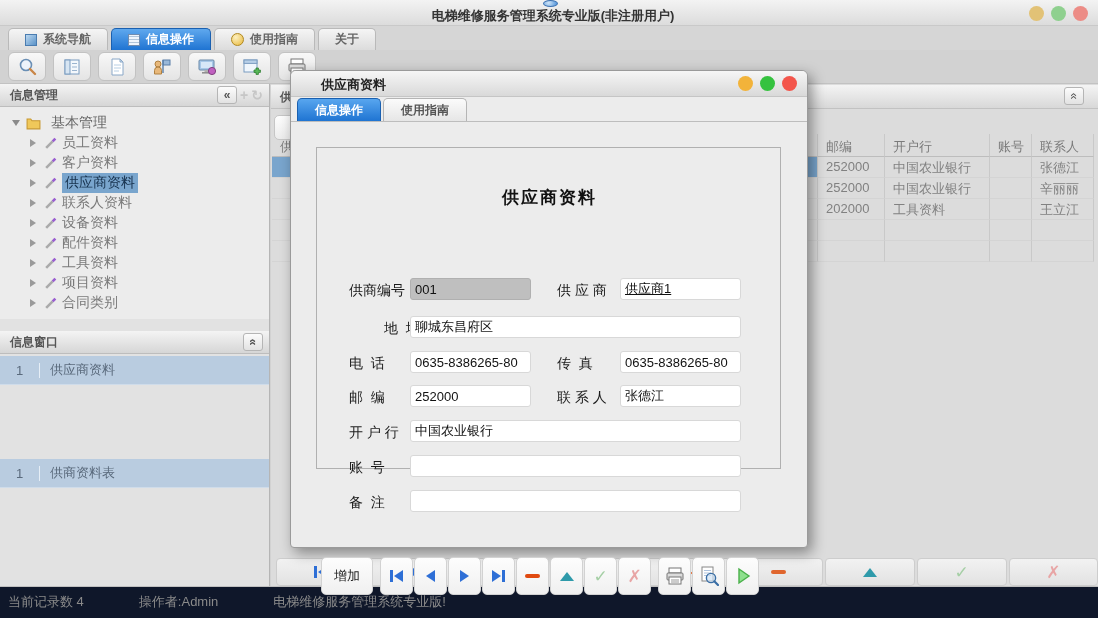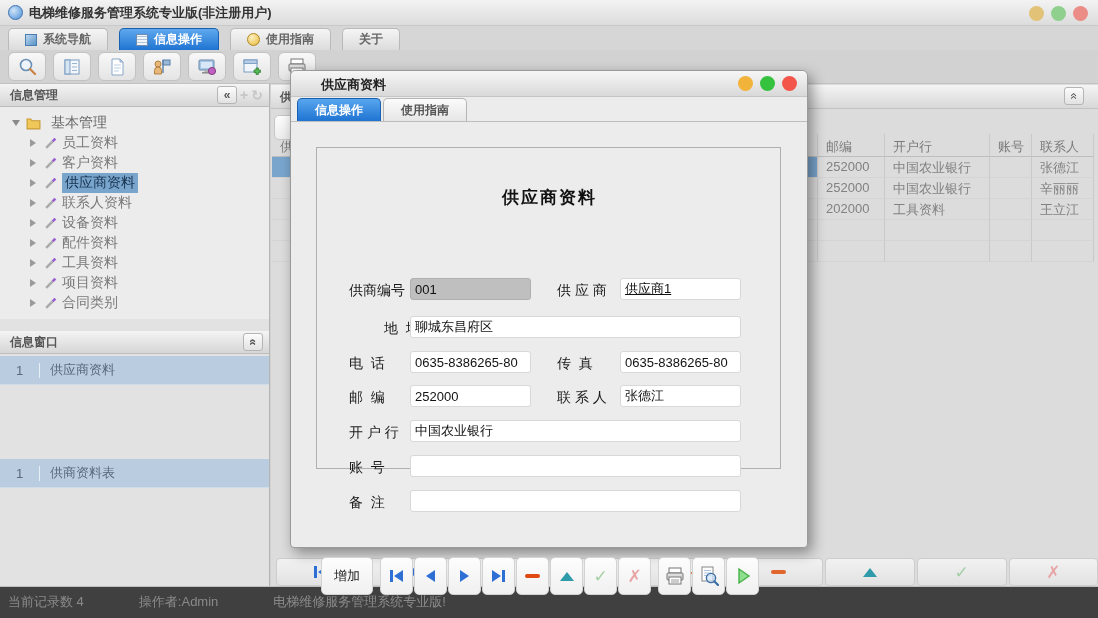--- a/index.html
+++ b/index.html
@@ -1,29 +1,29 @@
 <!DOCTYPE html>
 <html><head>
 <meta charset="utf-8">
 <style>
   * { margin:0; padding:0; box-sizing:border-box; }
   html,body { width:1098px; height:618px; overflow:hidden; }
   body { font-family:"Liberation Sans","DejaVu Sans",sans-serif; background:#d2d2d2; position:relative; font-size:13px; color:#555; }
   .abs { position:absolute; }
 
   
-  .titlebar { left:0; top:0; width:1098px; height:26px; background:linear-gradient(#f3f3f3,#dcdcdc); display:flex; align-items:center; padding-left:8px; border-bottom:1px solid #c9c9c9; }
+  .titlebar { left:0; top:0; width:1098px; height:26px; background:linear-gradient(#f3f3f3,#dcdcdc); display:flex; align-items:center; padding-left:8px; border-bottom:1px solid #c9c9c9;flex-direction:column; }
   .app-logo { width:15px; height:15px; border-radius:50%; background:radial-gradient(circle at 35% 35%, #cfe4f7, #4a90d9); border:1px solid #3a70b0; margin-right:6px; }
   .titlebar .title { font-weight:bold; font-size:13px; color:#333; }
   .lights { position:absolute; right:10px; top:6px; display:flex; gap:7px; }
   .light { width:15px; height:15px; border-radius:50%; }
   .l-y { background:#e2c276; } .l-g { background:#8fd08f; } .l-r { background:#ec8c86; }
 
   
-  .tabbar { left:0; top:26px; width:1098px; height:24px; background:#d6d6d6; display:flex; align-items:flex-end; padding-left:8px; gap:11px; }
+  .tabbar { left:0; top:26px; width:1098px; height:24px; background:#d6d6d6; display:flex; align-items:flex-end; padding-left:8px; gap:3px; }
   .mtab { height:22px; border:1px solid #b9b9b9; border-bottom:none; border-radius:5px 5px 0 0; background:linear-gradient(#f5f5f5,#dcdcdc); display:flex; align-items:center; justify-content:center; gap:6px; padding:0 16px; color:#666; font-weight:bold; font-size:12px; }
   .mtab.active { background:linear-gradient(#5fa8ee,#1f74d2); border-color:#1a60b0; color:#fff; }
   .ic-sq { width:12px; height:12px; background:linear-gradient(135deg,#bcd8f0,#5a92c8); border:1px solid #4a7cb0; }
   .ic-grid { width:12px; height:12px; background:
       linear-gradient(#ffffff55,#ffffff55),
       repeating-linear-gradient(0deg,#e8f0fa 0 2px,#8aa8c8 2px 3px),
       repeating-linear-gradient(90deg,#e8f0fa 0 2px,#8aa8c8 2px 3px); border:1px solid #708cb0; }
   .ic-help { width:13px; height:13px; border-radius:50%; background:radial-gradient(circle at 35% 30%, #fdf0c0, #e8b83a); border:1px solid #b08820; }
 
   
@@ -70,21 +70,21 @@
   .tri-l { width:0; height:0; border-top:6px solid transparent; border-bottom:6px solid transparent; border-right:9px solid #2e6fd6; }
   .tri-r { width:0; height:0; border-top:6px solid transparent; border-bottom:6px solid transparent; border-left:9px solid #2e6fd6; }
   .vbar { width:3px; height:12px; background:#2e6fd6; }
   .tri-up { width:0; height:0; border-left:7px solid transparent; border-right:7px solid transparent; border-bottom:9px solid #2e9aaa; }
   .minus { width:15px; height:4px; background:#e04a10; border-radius:2px; }
   .plus { color:#e0662e; font-size:19px; font-weight:bold; line-height:1; }
   .chk { color:#a5cfa5; font-size:17px; font-weight:bold; }
   .crs { color:#e8a5a5; font-size:17px; font-weight:bold; }
 
   
-  .statusbar { left:0; top:586px; width:1098px; height:32px; background:#404040; border-top:1px solid #c0c0c0; display:flex; align-items:flex-start; padding-top:6px; color:#8a8a8a; font-size:13px; }
+  .statusbar { left:0; top:586px; width:1098px; height:32px; background:#0f172a; border-top:1px solid #c0c0c0; display:flex; align-items:flex-start; padding-top:6px; color:#8a8a8a; font-size:13px; }
   .statusbar span { margin-left:8px; }
   .statusbar .op { margin-left:55px; } .statusbar .msg { margin-left:55px; }
 
   
   .dialog { left:290px; top:70px; width:518px; height:478px; background:#ececec; border:1px solid #9a9a9a; border-radius:6px 6px 4px 4px; box-shadow:4px 5px 14px rgba(0,0,0,.4); }
   .dlg-titlebar { position:absolute; left:0; top:0; width:516px; height:26px; background:linear-gradient(#f6f6f6,#d9d9d9); border-radius:5px 5px 0 0; border-bottom:1px solid #c5c5c5; }
   .dlg-titlebar .txt { position:absolute; left:30px; top:5px; font-weight:bold; font-size:13px; color:#222; }
   .dlg-lights { position:absolute; right:10px; top:5px; display:flex; gap:7px; }
   .dl-y{background:#f2b33a;} .dl-g{background:#35c23f;} .dl-r{background:#f3554b;}
   .dlg-tabs { position:absolute; left:6px; top:27px; display:flex; gap:2px; }

